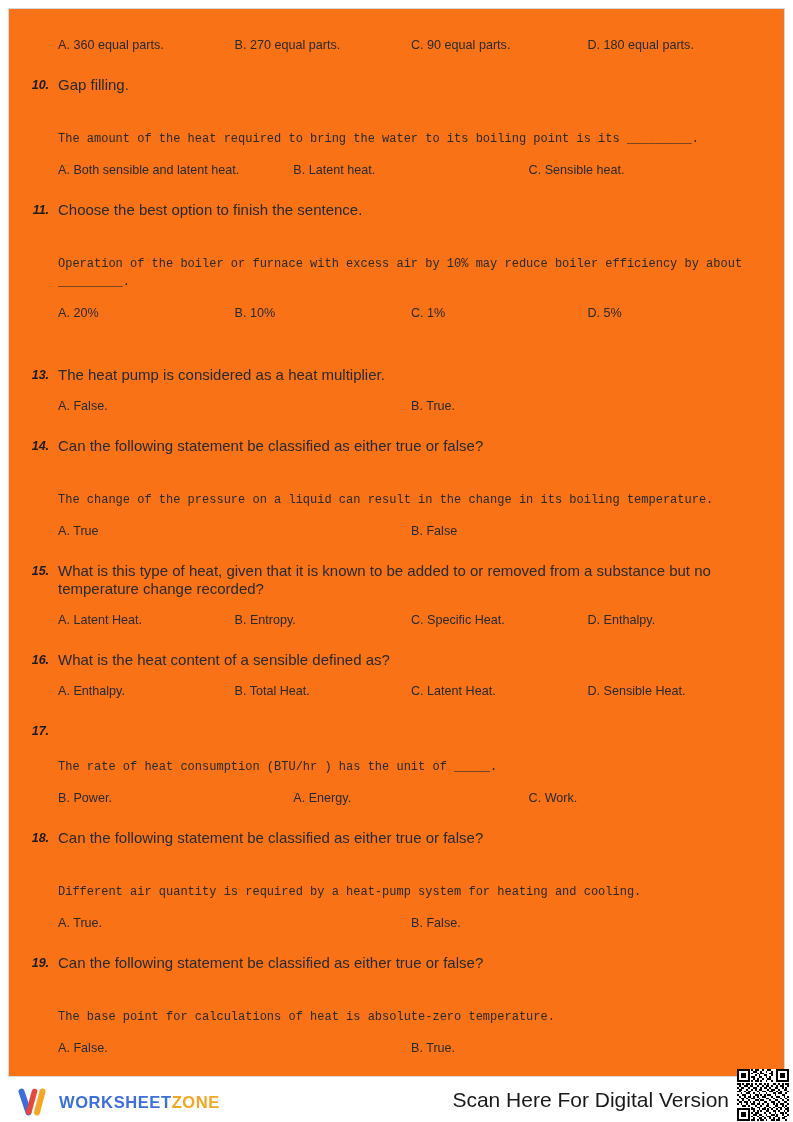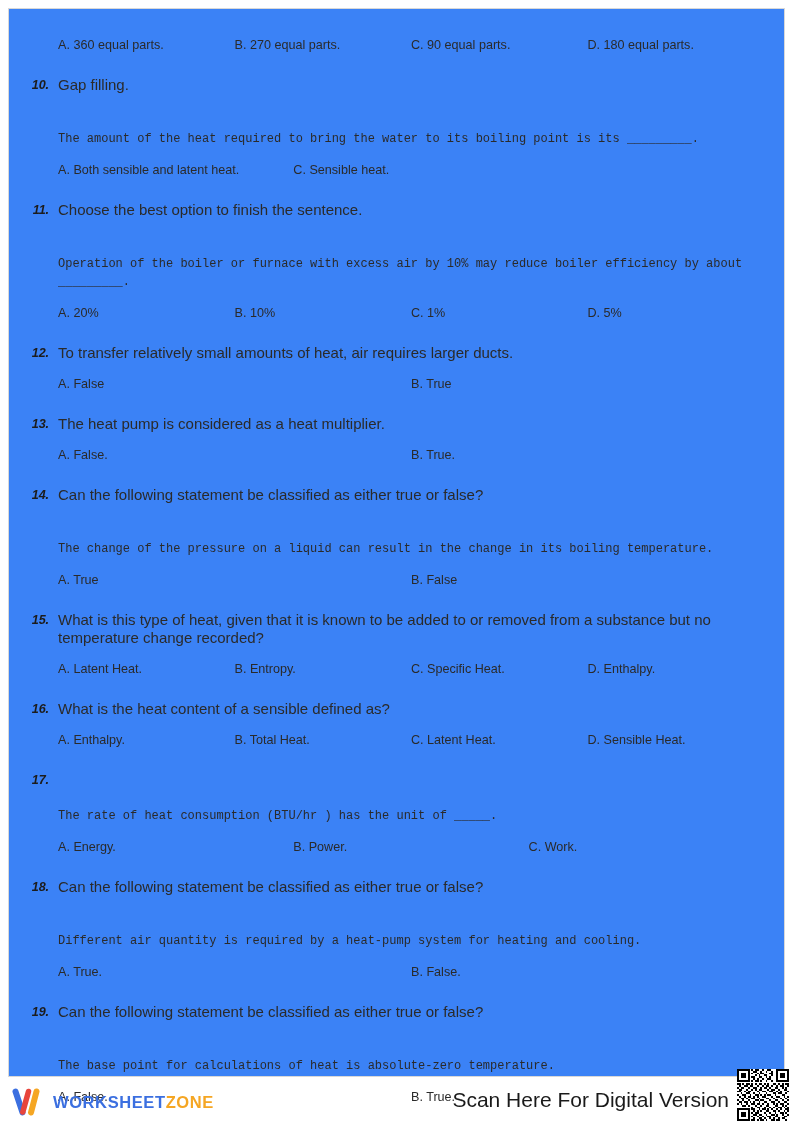--- a/index.html
+++ b/index.html
@@ -26,21 +26,21 @@
 
   
   .content-frame {
     position: absolute;
     left: 8px;
     top: 8px;
     width: 777px;
     height: 1069px;
     box-sizing: border-box;
     border: 1px solid #d8d8d8;
-    background: #3b82f6;
+    background: #f97316;
   }
 
   .questions {
     position: absolute;
     left: 0;
     top: 0;
     width: 100%;
     box-sizing: border-box;
     padding: 14px 20px 0 10px;
   }
@@ -109,21 +109,21 @@
   .footer {
     position: absolute;
     left: 0;
     top: 1081px;
     width: 793px;
     height: 41px;
   }
 
   .logo {
     position: absolute;
-    left: 12px;
+    left: 18px;
     top: 6px;
     display: flex;
     align-items: center;
     height: 30px;
   }
 
   .logo-mark {
     width: 34px;
     height: 28px;
     margin-right: 7px;
@@ -175,49 +175,40 @@
           </div>
         </div>
         <div class="gap-lg"></div>
         <div class="qblock">
           <div class="qnum">10.</div>
           <div class="qbody">
             <div class="qtext">Gap filling.</div>
             <div class="qstem">The amount of the heat required to bring the water to its boiling point is its _________.</div>
             <div class="options cols-3">
               <div class="opt">A. Both sensible and latent heat.</div>
+              <div class="opt">B. Latent heat.</div>
               <div class="opt">C. Sensible heat.</div>
             </div>
           </div>
         </div>
         <div class="gap-lg"></div>
         <div class="qblock">
           <div class="qnum">11.</div>
           <div class="qbody">
             <div class="qtext">Choose the best option to finish the sentence.</div>
             <div class="qstem">Operation of the boiler or furnace with excess air by 10% may reduce boiler efficiency by about _________.</div>
             <div class="options cols-4">
               <div class="opt">A. 20%</div>
               <div class="opt">B. 10%</div>
               <div class="opt">C. 1%</div>
               <div class="opt">D. 5%</div>
             </div>
           </div>
         </div>
         <div class="gap-lg"></div>
-        <div class="qblock">
-          <div class="qnum">12.</div>
-          <div class="qbody">
-            <div class="qtext">To transfer relatively small amounts of heat, air requires larger ducts.</div>
-            <div class="options cols-2">
-              <div class="opt">A. False</div>
-              <div class="opt">B. True</div>
-            </div>
-          </div>
-        </div>
         <div class="gap-lg"></div>
         <div class="qblock">
           <div class="qnum">13.</div>
           <div class="qbody">
             <div class="qtext">The heat pump is considered as a heat multiplier.</div>
             <div class="options cols-2">
               <div class="opt">A. False.</div>
               <div class="opt">B. True.</div>
             </div>
           </div>
@@ -259,22 +250,22 @@
               <div class="opt">D. Sensible Heat.</div>
             </div>
           </div>
         </div>
         <div class="gap-lg"></div>
         <div class="qblock">
           <div class="qnum">17.</div>
           <div class="qbody">
             <div class="qstem">The rate of heat consumption (BTU/hr ) has the unit of _____.</div>
             <div class="options cols-3">
+              <div class="opt">B. Power.</div>
               <div class="opt">A. Energy.</div>
-              <div class="opt">B. Power.</div>
               <div class="opt">C. Work.</div>
             </div>
           </div>
         </div>
         <div class="gap-lg"></div>
         <div class="qblock">
           <div class="qnum">18.</div>
           <div class="qbody">
             <div class="qtext">Can the following statement be classified as either true or false?</div>
             <div class="qstem">Different air quantity is required by a heat-pump system for heating and cooling.</div>

